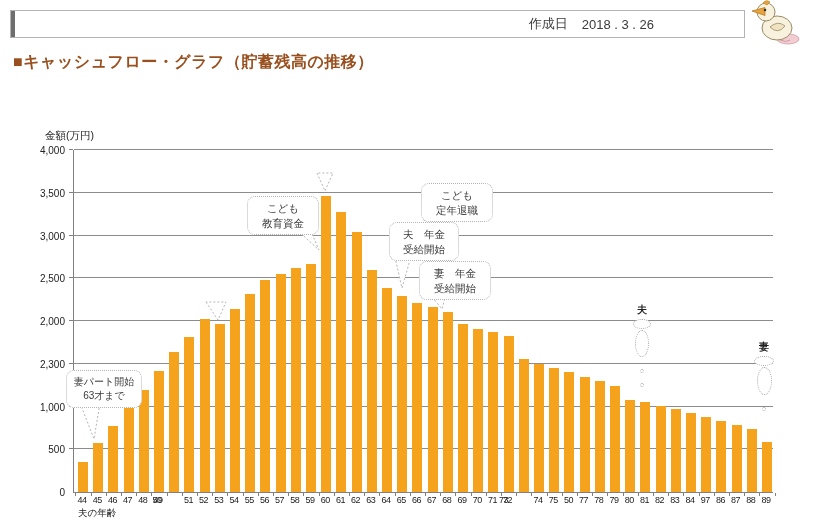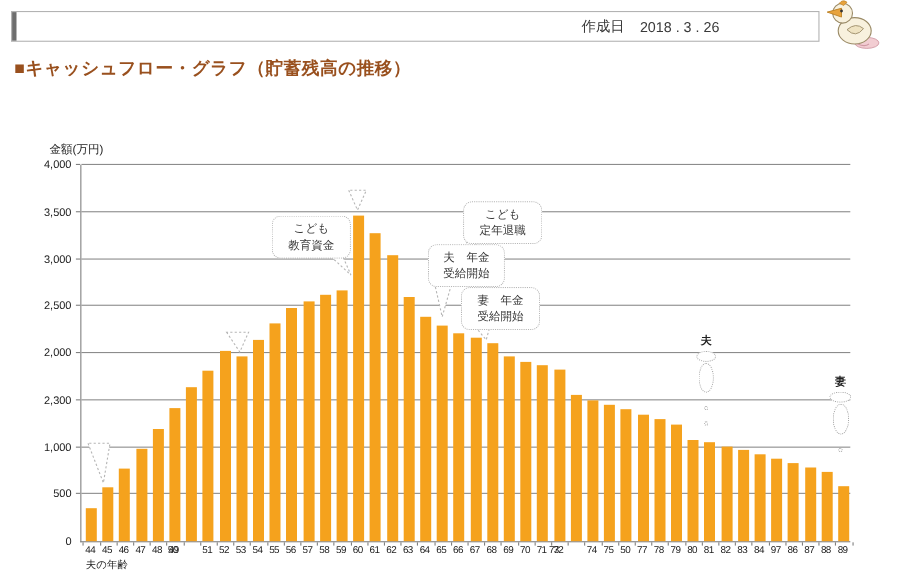--- a/index.html
+++ b/index.html
@@ -279,20 +279,24 @@
     <div>定年退職</div>
   </div>
   <div class="callout ann-3">
     <div>夫　年金</div>
     <div>受給開始</div>
   </div>
   <div class="callout ann-4">
     <div>妻　年金</div>
     <div>受給開始</div>
   </div>
+  <div class="callout ann-6">
+    <div>妻パート開始</div>
+    <div>63才まで</div>
+  </div>
 
   <div class="marker marker-fu">
     <div class="mlabel">夫</div>
     <div class="mellipse e1"></div>
     <div class="mellipse e2"></div>
     <div class="mdot d1"></div>
     <div class="mdot d2"></div>
   </div>
   <div class="marker marker-tsuma">
     <div class="mlabel">妻</div>

